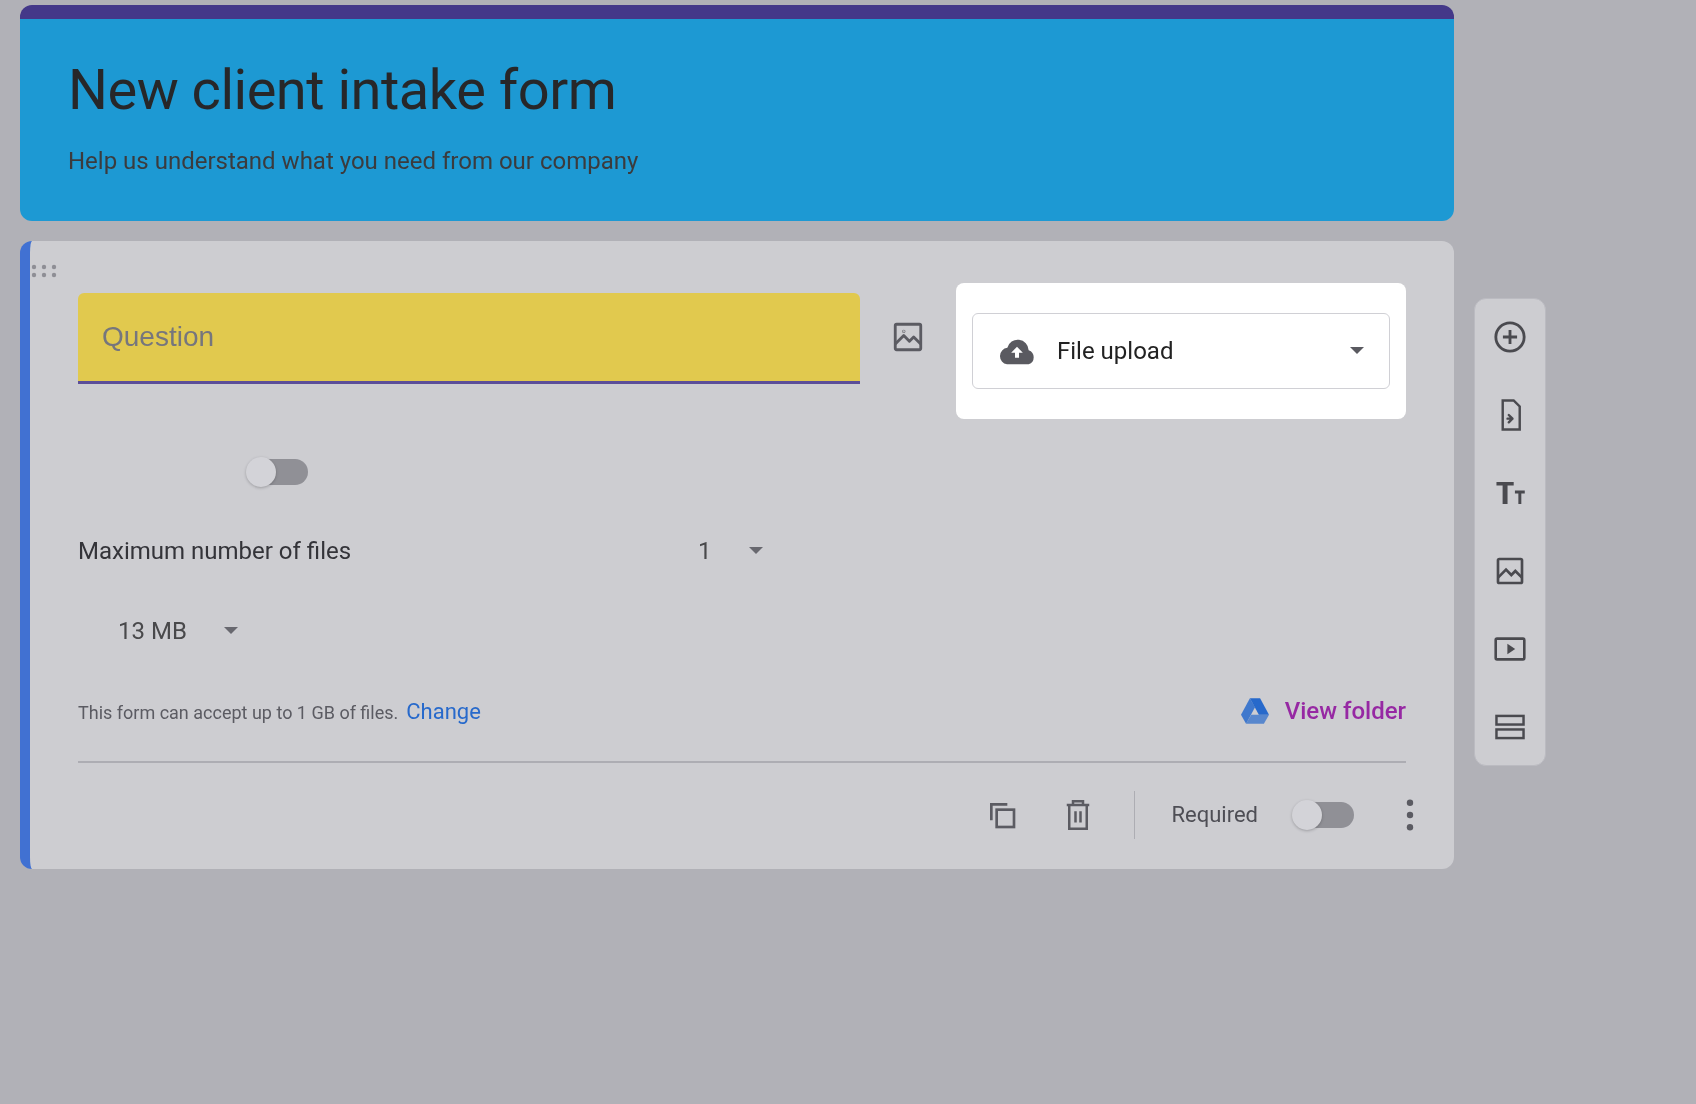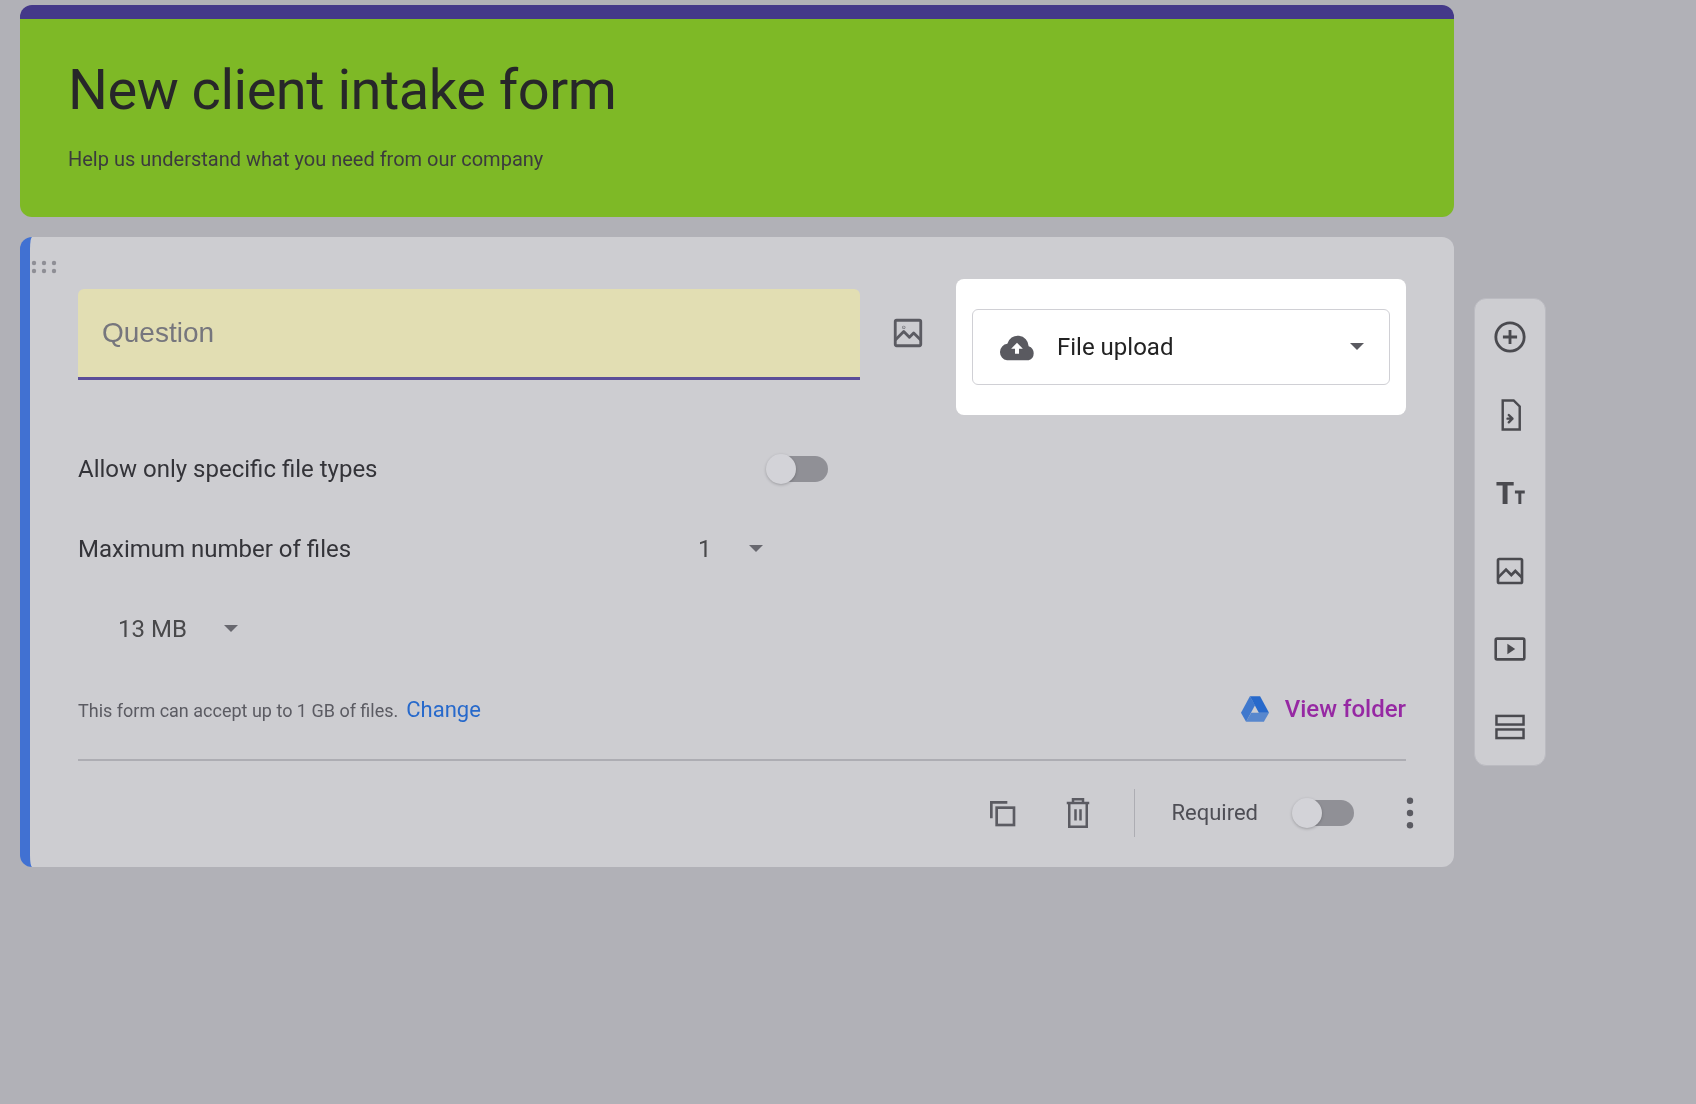--- a/index.html
+++ b/index.html
@@ -18,35 +18,35 @@
       pointer-events: none;
       z-index: 5;
     }
     .main-area {
       position: absolute;
       left: 20px;
       top: 5px;
       width: 1434px;
     }
     .header-card {
-      background: #84cc16;
+      background: #0ea5e9;
       border-radius: 12px 12px 12px 12px;
       border-top: 14px solid #3d2f8f;
       padding: 38px 48px 46px 48px;
       margin-bottom: 20px;
     }
     .form-title {
       font-size: 56px;
       font-weight: 400;
       color: #1a1a1a;
       letter-spacing: -0.5px;
       margin-bottom: 24px;
     }
     .form-desc {
-      font-size: 20px;
+      font-size: 24px;
       color: #333;
       font-weight: 400;
     }
     .question-card {
       background: #e4e4e7;
       border-radius: 12px;
       border-left: 10px solid #3a74e8;
       position: relative;
       padding: 18px 0 30px 0;
     }
@@ -64,21 +64,21 @@
       align-items: flex-start;
       padding: 0 48px 0 48px;
       gap: 24px;
     }
     .question-input-wrap {
       flex: 1;
       max-width: 800px;
     }
     .question-input {
       width: 100%;
-      background: #fef9c3;
+      background: #fde047;
       border: none;
       border-bottom: 3px solid #5a4aa3;
       border-radius: 6px 6px 0 0;
       padding: 28px 24px;
       font-size: 28px;
       color: #6a6a70;
       outline: none;
     }
     .question-input::placeholder { color: #7a7a80; }
     .image-icon-btn {
@@ -279,21 +279,20 @@
             <svg width="16" height="10" viewBox="0 0 16 10">
                 <path d="M1 1 L8 8 L15 1" fill="#5a5a60"></path>
               </svg>
           </span>
         </div>
       </div>
     </div>
 
     <div class="settings-block">
       <div class="setting-row">
-        <div class="setting-label">Allow only specific file types</div>
         <div style="width:170px"></div>
         <div class="toggle">
             <div class="knob"></div>
           </div>
       </div>
       <div class="setting-row">
         <div class="setting-label">Maximum number of files</div>
         <div style="width:100px"></div>
         <div class="mini-select">
           <span>1</span>

